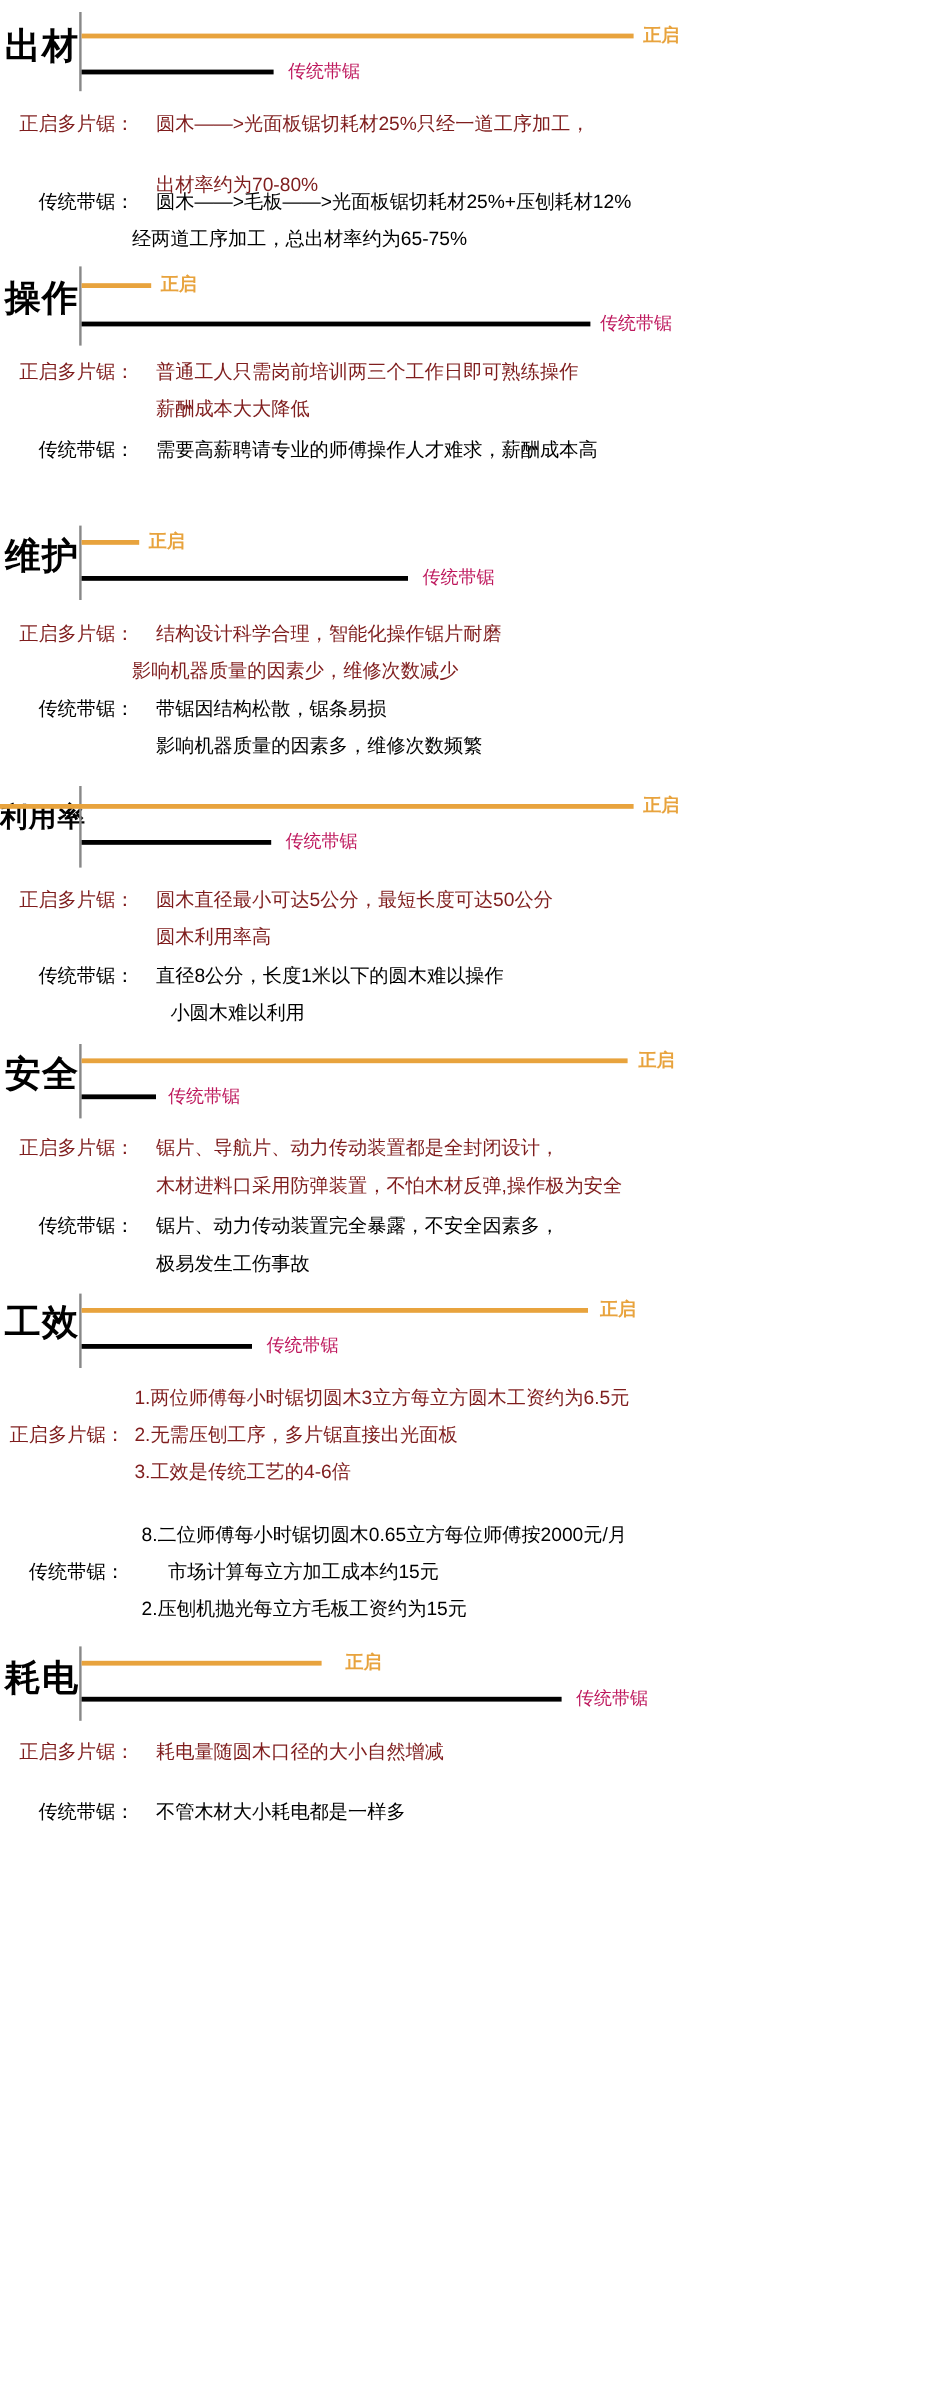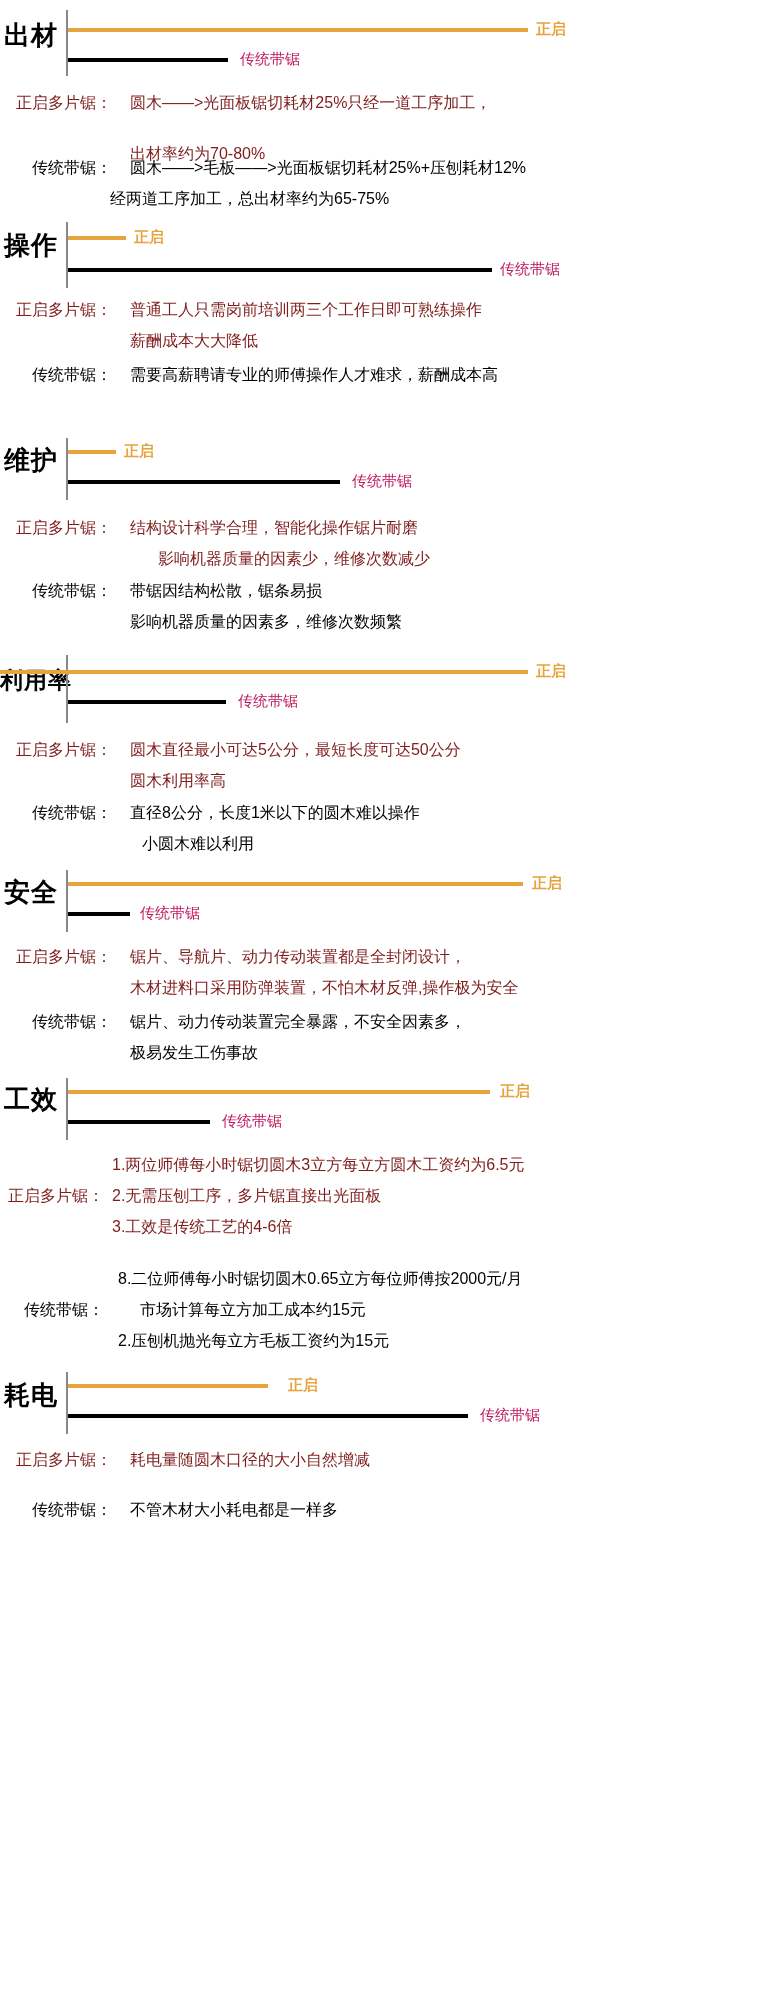--- a/index.html
+++ b/index.html
@@ -11,21 +11,21 @@
     -webkit-font-smoothing:antialiased;
   }
   .page{position:relative;width:780px;height:2000px;overflow:hidden;}
 
   
   .block{position:relative;width:780px;}
 
   .cat-label{
     position:absolute;
     left:4px;
-    font-size:26px;
+    font-size:30px;
     font-weight:bold;
     color:#000;
     letter-spacing:1px;
     white-space:nowrap;
   }
   .cat-label.small{font-size:23px;}
 
   .axis{
     position:absolute;
     left:66px;
@@ -99,21 +99,21 @@
   <div class="block">
     <div class="cat-label" style="top:443px;">维护</div>
     <div class="axis" style="top:438px;height:62px;"></div>
     <div class="bar orange" style="top:450px;left:68px;width:48px;"></div>
     <div class="bar-tag orange" style="top:442px;left:124px;">正启</div>
     <div class="bar black" style="top:480px;left:68px;width:272px;"></div>
     <div class="bar-tag black" style="top:472px;left:352px;">传统带锯</div>
 
     <div class="row orange" style="top:518px;left:16px;">正启多片锯：</div>
     <div class="row orange" style="top:518px;left:130px;">结构设计科学合理，智能化操作锯片耐磨</div>
-    <div class="row orange" style="top:549px;left:110px;margin-left:48px;">影响机器质量的因素少，维修次数减少</div>
+    <div class="row orange" style="top:549px;left:110px;">影响机器质量的因素少，维修次数减少</div>
 
     <div class="row black" style="top:581px;left:32px;">传统带锯：</div>
     <div class="row black" style="top:581px;left:130px;">带锯因结构松散，锯条易损</div>
     <div class="row black" style="top:612px;left:130px;">影响机器质量的因素多，维修次数频繁</div>
   </div>
 
   <div class="block">
     <div class="cat-label small" style="top:665px;left:0px;">利用率</div>
     <div class="axis" style="top:655px;height:68px;"></div>
     <div class="bar orange" style="top:670px;left:0px;width:528px;"></div>

